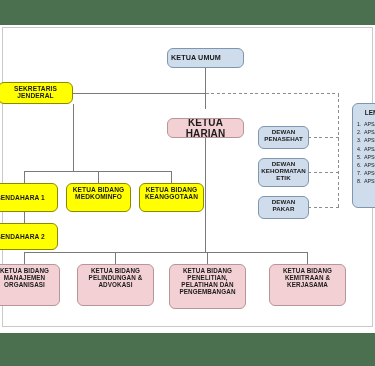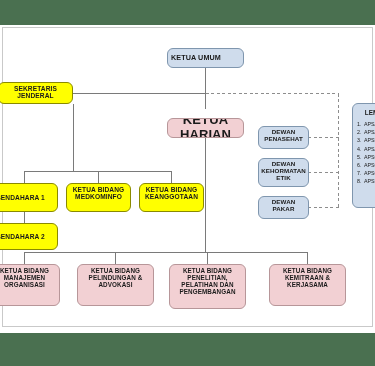--- a/index.html
+++ b/index.html
@@ -69,21 +69,21 @@
   }
   .node-blue {
     background: #cfdcec;
     border: 1px solid #7f96ae;
     font-size: 7.2px;
     font-weight: 700;
   }
   .node-pink {
     background: #f2d0d3;
     border: 1px solid #b79699;
-    font-size: 13px;
+    font-size: 10px;
     font-weight: 700;
   }
   .node-yellow {
     background: #ffff00;
     border: 1px solid #8a8a00;
     font-size: 6.6px;
     font-weight: 700;
   }
   .node-pink-small {
     background: #f2d0d3;

